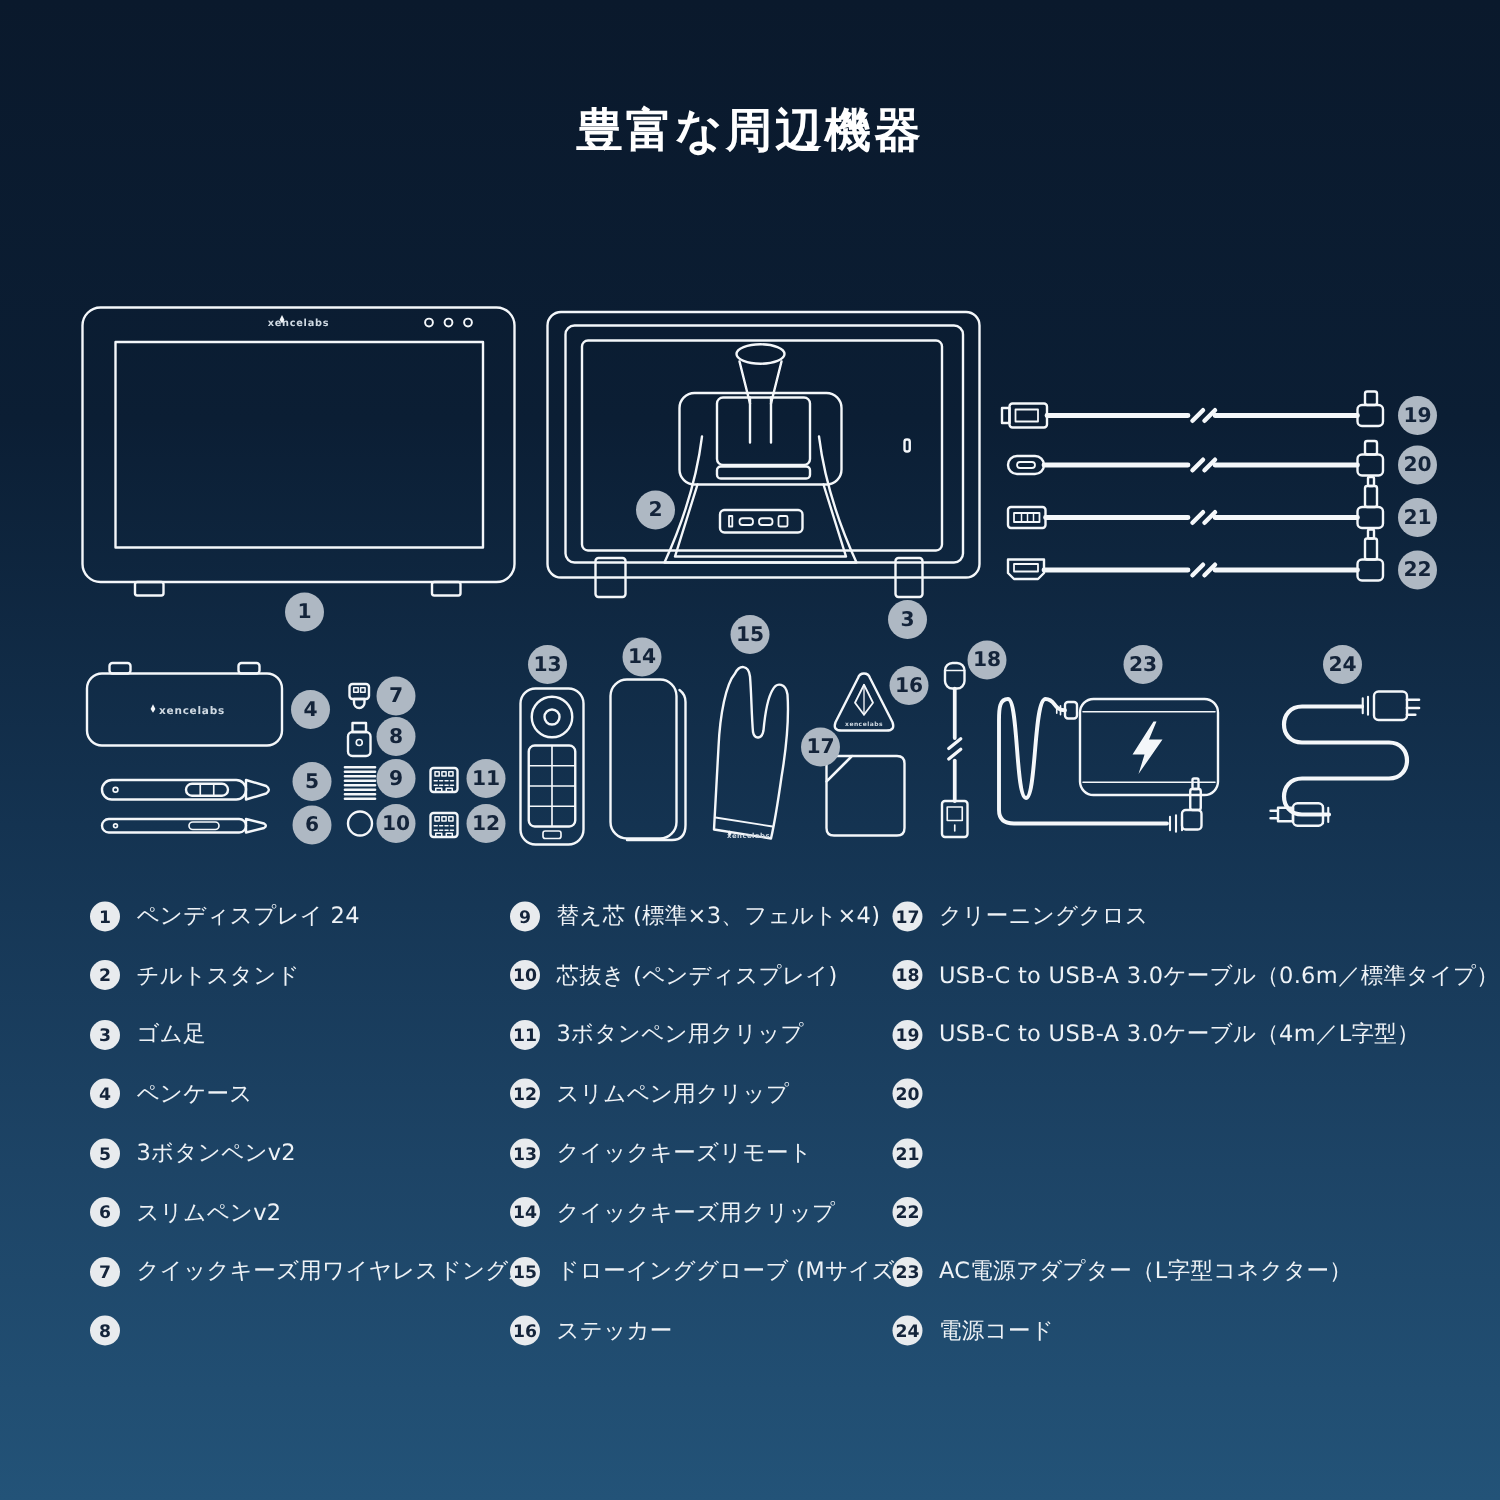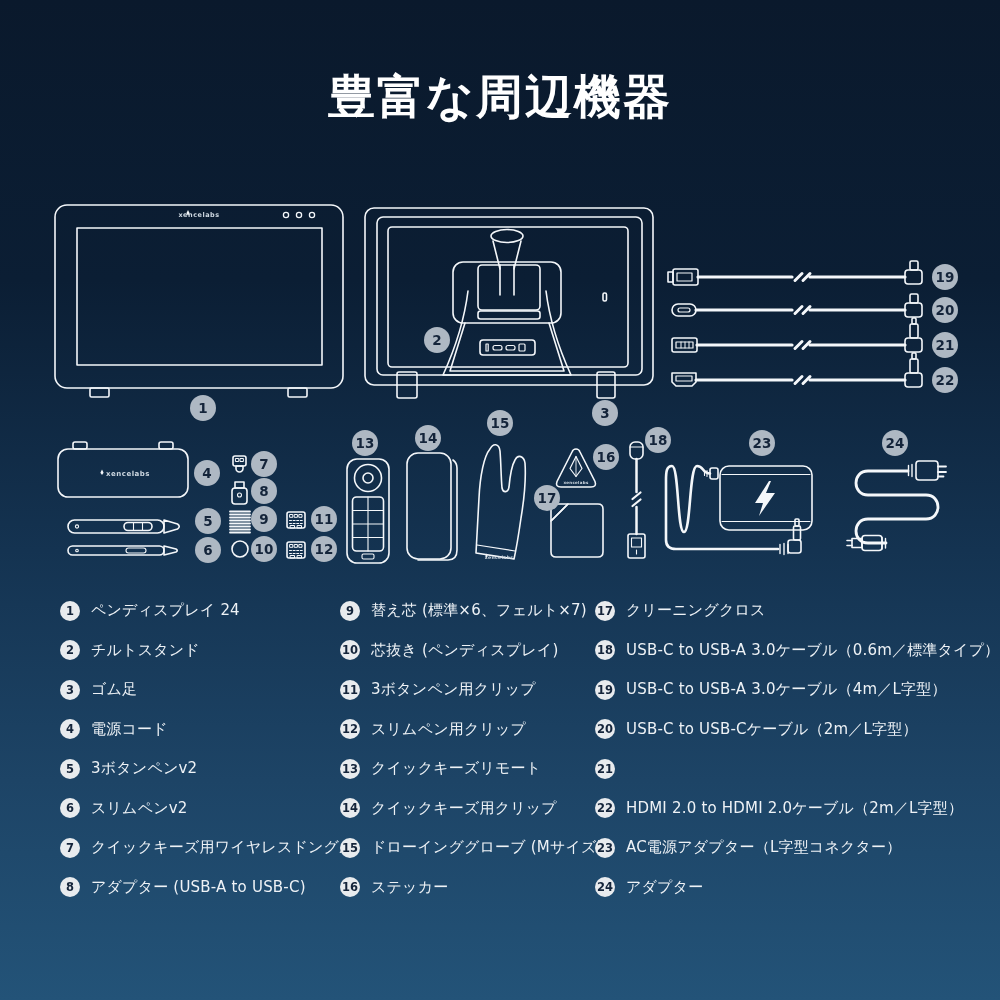--- a/index.html
+++ b/index.html
@@ -1,20 +1,20 @@
 <!DOCTYPE html>
 <html><head>
 <meta charset="utf-8">
 <style>
   html,body{margin:0;padding:0;background:#0a1a2d;}
   .canvas{position:relative;width:1000px;height:1000px;overflow:hidden;
     background:linear-gradient(180deg,#0a192c 0%,#0b1e34 28%,#143351 55%,#1d4466 78%,#235378 100%);
     font-family:"DejaVu Sans","Liberation Sans",sans-serif;}
   .title{position:absolute;top:66px;left:0;width:1000px;text-align:center;
-    color:#ffffff;font-size:47px;font-weight:900;letter-spacing:2px;}
+    color:#ffffff;font-size:31px;font-weight:900;letter-spacing:2px;}
   .art{position:absolute;}
   .art *{vector-effect:non-scaling-stroke;}
   svg{stroke:#f4f7fa;fill:none;stroke-width:1.6;stroke-linecap:round;stroke-linejoin:round;}
   .svgtext{stroke:none;fill:#cfd9e2;font-weight:700;}
   .fillw{fill:#f4f7fa;stroke:none;}
   .cord{stroke-width:3.2;}
   .dbadge{position:absolute;width:26px;height:26px;border-radius:50%;background:#aeb8c3;
     color:#14243a;font-size:13.5px;font-weight:700;display:flex;align-items:center;justify-content:center;}
   .lcol{position:absolute;top:591px;display:flex;flex-direction:column;}
   .lrow{height:39.5px;display:flex;align-items:center;gap:11px;}
@@ -269,43 +269,42 @@
     <div class="lrow">
         <span class="lbadge">2</span>
         <span class="llabel">チルトスタンド</span>
       </div>
     <div class="lrow">
         <span class="lbadge">3</span>
         <span class="llabel">ゴム足</span>
       </div>
     <div class="lrow">
         <span class="lbadge">4</span>
-        <span class="llabel">電源コード</span>
+        <span class="llabel">ペンケース</span>
       </div>
     <div class="lrow">
         <span class="lbadge">5</span>
         <span class="llabel">3ボタンペンv2</span>
       </div>
     <div class="lrow">
         <span class="lbadge">6</span>
         <span class="llabel">スリムペンv2</span>
       </div>
     <div class="lrow">
         <span class="lbadge">7</span>
         <span class="llabel">クイックキーズ用ワイヤレスドングル</span>
       </div>
     <div class="lrow">
         <span class="lbadge">8</span>
-        <span class="llabel">アダプター (USB-A to USB-C)</span>
       </div>
   </div>
   <div class="lcol" style="left:340px;">
     <div class="lrow">
         <span class="lbadge">9</span>
-        <span class="llabel">替え芯 (標準×6、フェルト×7)</span>
+        <span class="llabel">替え芯 (標準×3、フェルト×4)</span>
       </div>
     <div class="lrow">
         <span class="lbadge">10</span>
         <span class="llabel">芯抜き (ペンディスプレイ)</span>
       </div>
     <div class="lrow">
         <span class="lbadge">11</span>
         <span class="llabel">3ボタンペン用クリップ</span>
       </div>
     <div class="lrow">
@@ -337,32 +336,30 @@
     <div class="lrow">
         <span class="lbadge">18</span>
         <span class="llabel">USB-C to USB-A 3.0ケーブル（0.6m／標準タイプ）</span>
       </div>
     <div class="lrow">
         <span class="lbadge">19</span>
         <span class="llabel">USB-C to USB-A 3.0ケーブル（4m／L字型）</span>
       </div>
     <div class="lrow">
         <span class="lbadge">20</span>
-        <span class="llabel">USB-C to USB-Cケーブル（2m／L字型）</span>
       </div>
     <div class="lrow">
         <span class="lbadge">21</span>
       </div>
     <div class="lrow">
         <span class="lbadge">22</span>
-        <span class="llabel">HDMI 2.0 to HDMI 2.0ケーブル（2m／L字型）</span>
       </div>
     <div class="lrow">
         <span class="lbadge">23</span>
         <span class="llabel">AC電源アダプター（L字型コネクター）</span>
       </div>
     <div class="lrow">
         <span class="lbadge">24</span>
-        <span class="llabel">アダプター</span>
+        <span class="llabel">電源コード</span>
       </div>
   </div>
 
 </div>
 
 </body></html>

